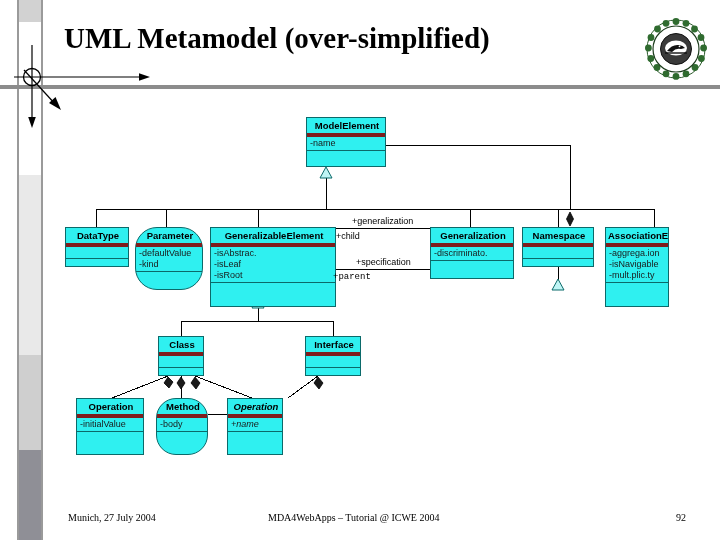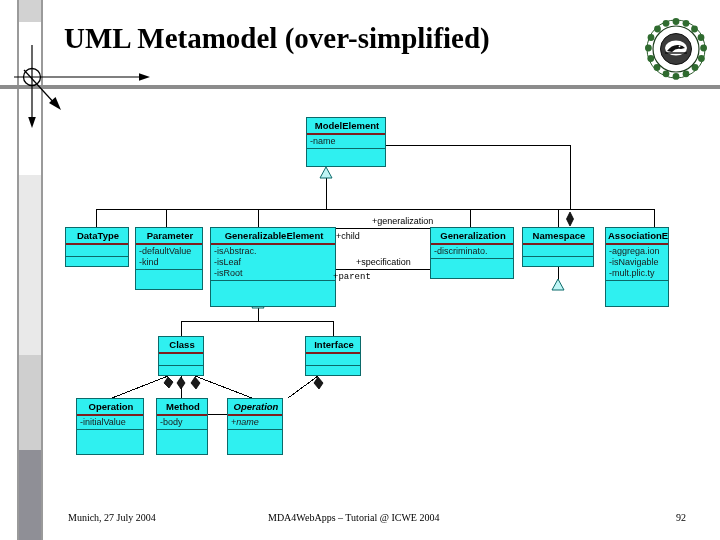--- a/index.html
+++ b/index.html
@@ -105,21 +105,21 @@
     font-size: 9px;
     color: #111111;
   }
   .uml .cname {
     display: block;
     text-align: center;
     font-weight: bold;
     font-size: 9.5px;
     color: #000000;
     padding: 2px 0 2px 2px;
-    border-bottom: 2px solid #7f1d1d;
+    border-bottom: 4px solid #7f1d1d;
     line-height: 11px;
     white-space: nowrap;
     overflow: hidden;
   }
   .uml .attrs {
     display: block;
     padding: 1px 12px 1px 3px;
     border-bottom: 1px solid #0b6a6a;
     line-height: 11px;
     min-height: 9px;
@@ -272,21 +272,21 @@
       </span>
       <span class="ops"></span>
     </div>
 
     <div class="uml" style="left:65px; top:227px; width:64px; height:40px;">
       <span class="cname">DataType</span>
       <span class="attrs"></span>
       <span class="ops"></span>
     </div>
 
-    <div class="uml" style="left:135px; top:227px; width:68px; height:63px;">
+    <div class="uml" style="left:135px; top:227px; width:68px; height:63px;border-radius:22px;">
       <span class="cname">Parameter</span>
       <span class="attrs">
         <div>-defaultValue</div>
         <div>-kind</div>
       </span>
       <span class="ops"></span>
     </div>
 
     <div class="uml" style="left:210px; top:227px; width:126px; height:80px;">
       <span class="cname">GeneralizableElement</span>
@@ -336,37 +336,37 @@
     </div>
 
     <div class="uml" style="left:76px; top:398px; width:68px; height:57px;">
       <span class="cname">Operation</span>
       <span class="attrs">
         <div>-initialValue</div>
       </span>
       <span class="ops"></span>
     </div>
 
-    <div class="uml" style="left:156px; top:398px; width:52px; height:57px;">
+    <div class="uml" style="left:156px; top:398px; width:52px; height:57px;border-radius:20px;">
       <span class="cname">Method</span>
       <span class="attrs">
         <div>-body</div>
       </span>
       <span class="ops"></span>
     </div>
 
     <div class="uml" style="left:227px; top:398px; width:56px; height:57px;font-style:italic;">
       <span class="cname">Operation</span>
       <span class="attrs">
         <div>+name</div>
       </span>
       <span class="ops"></span>
     </div>
 
-    <div class="assoclbl" style="left:352px; top:216px;margin-left:20px;">+generalization</div>
+    <div class="assoclbl" style="left:352px; top:216px;">+generalization</div>
     <div class="assoclbl" style="left:336px; top:231px;">+child</div>
     <div class="assoclbl" style="left:356px; top:257px;">+specification</div>
     <div class="assoclbl" style="left:333px; top:272px;font-family:Liberation Mono, monospace;">+parent</div>
 
   </div>
 
   <div class="footer footer-left">Munich, 27 July 2004</div>
   <div class="footer footer-center">MDA4WebApps – Tutorial @ ICWE 2004</div>
   <div class="footer footer-right">92</div>
 

